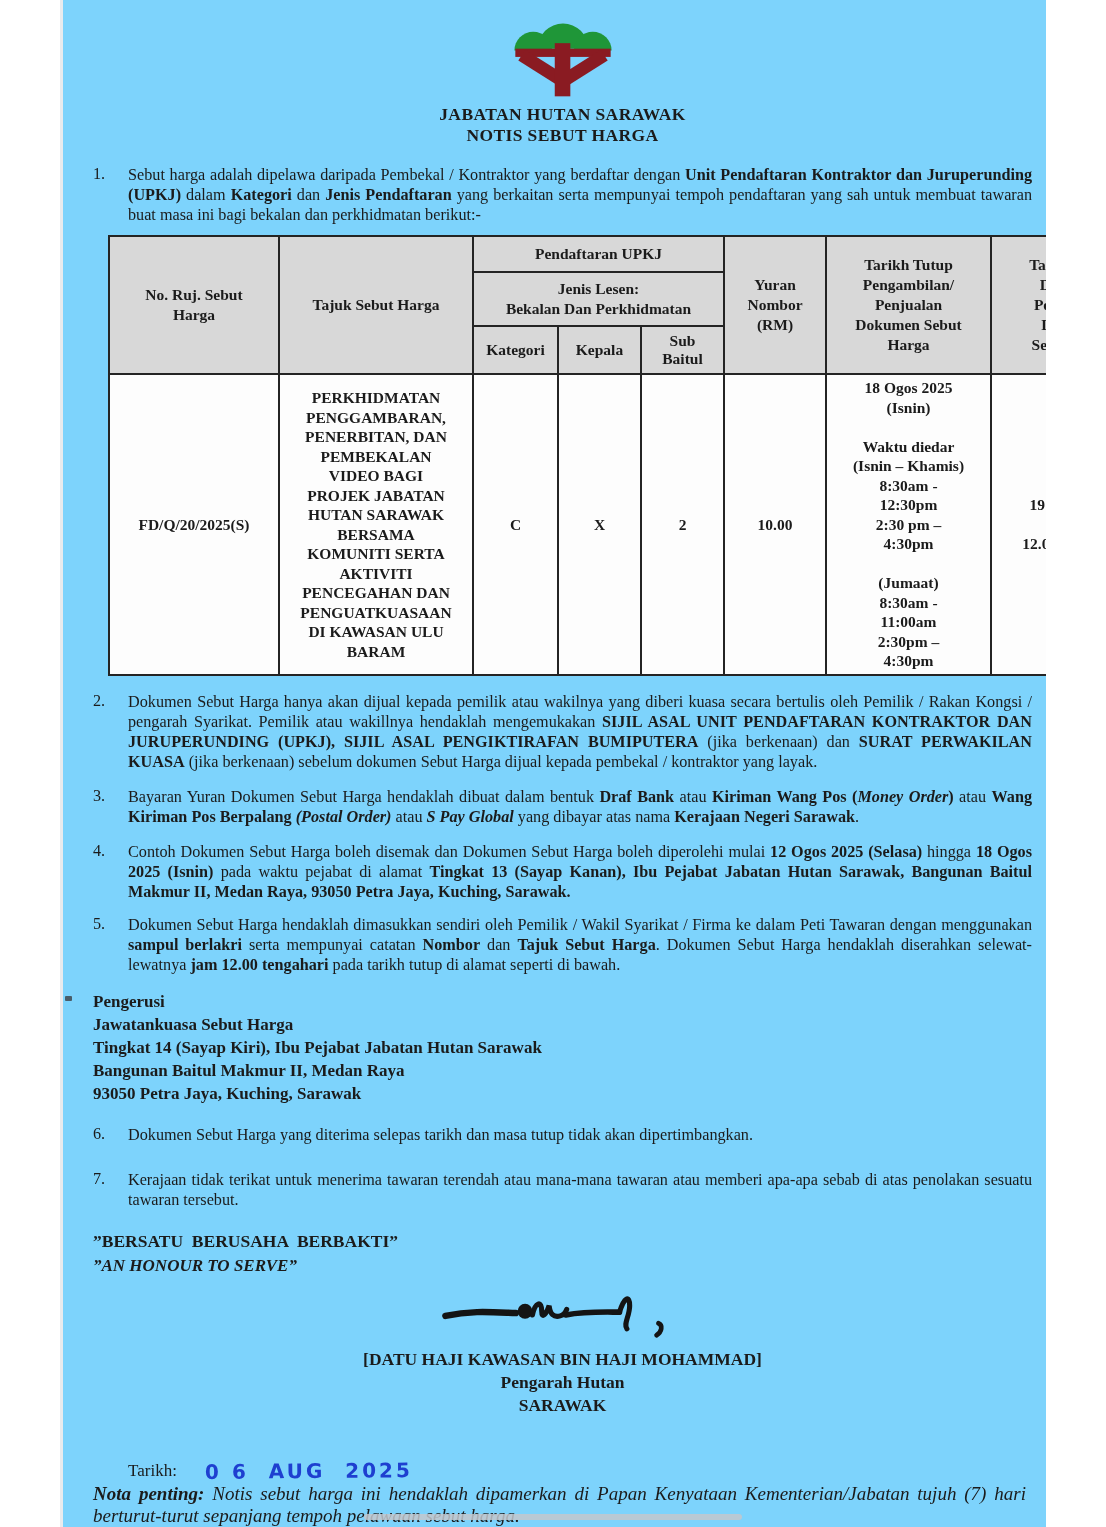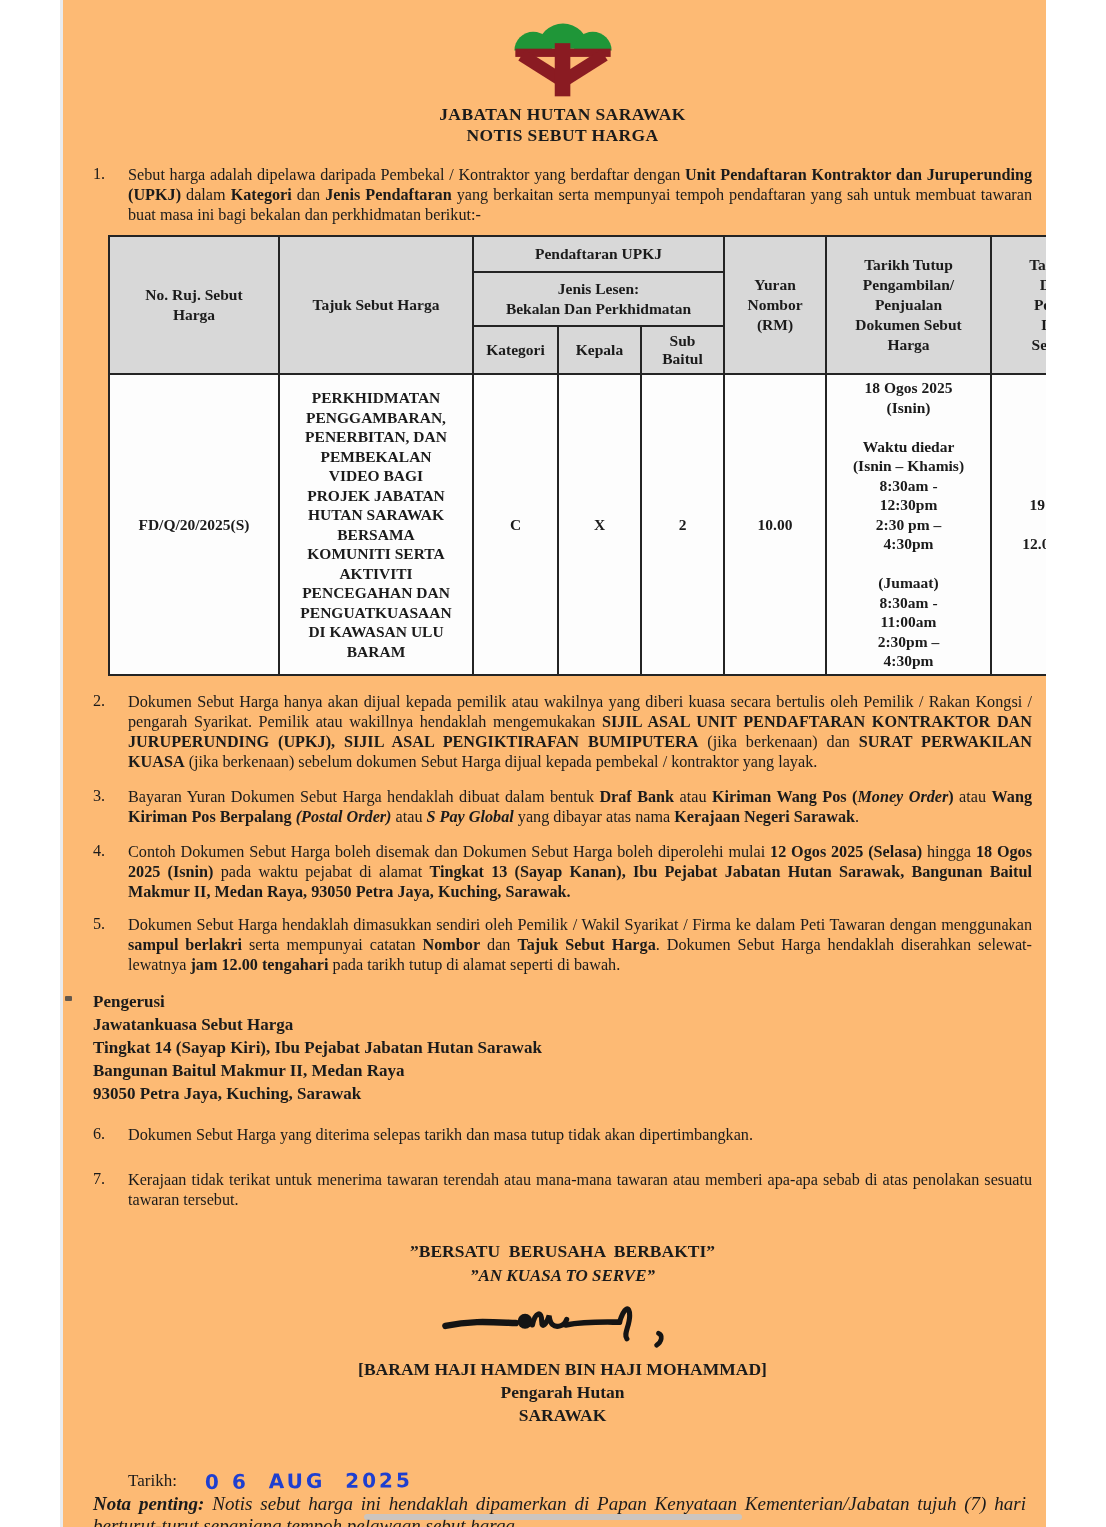--- a/index.html
+++ b/index.html
@@ -1,20 +1,20 @@
 <!DOCTYPE html>
 <html><head>
 <meta charset="utf-8">
 <style>
   html,body{margin:0;padding:0;background:#ffffff;}
   .page{
     position:relative;
     width:986px;height:1527px;
     margin:0 auto;
-    background:#fdba74;
+    background:#7dd3fc;
     font-family:"Liberation Serif", serif;
     color:#1b1b1b;
     overflow:hidden;
   }
   .edge-line{position:absolute;left:0;top:0;width:3px;height:100%;background:#e9ebee;}
   .content{padding:12px 14px 0 33px;}
   .logo-wrap{text-align:center;}
   .org-title,.doc-title{
     text-align:center;font-weight:700;font-size:17.5px;line-height:21px;letter-spacing:.4px;
   }
@@ -36,21 +36,21 @@
   table.quote thead tr.r1 th{height:30px;}
   table.quote thead tr.r2 th{height:48px;}
   table.quote thead tr.r3 th{height:42px;line-height:18px;}
   table.quote tbody td{font-size:15.5px;line-height:19.5px;background:#fdfdfd;height:295px;}
   td.cell-ref{font-size:16px;}
 
   .address-block{
     margin-top:15px;text-align:left;font-weight:700;
     font-size:17px;line-height:23px;white-space:pre-line;
   }
-  .motto{margin-top:28px;text-align:center;}
+  .motto{margin-top:18px;}
   .motto-line1{font-weight:700;font-size:17.5px;line-height:26px;white-space:pre;}
   .motto-line2{font-weight:700;font-style:italic;font-size:17px;line-height:24px;white-space:pre;}
   .signature-wrap{text-align:center;margin-top:6px;}
   .signatory{
     text-align:center;font-weight:700;font-size:17.5px;line-height:23px;white-space:pre-line;
   }
   .date-row{margin-top:42px;padding-left:35px;display:flex;align-items:center;}
   .date-label{font-size:17px;}
   .date-stamp{
     margin-left:28px;
@@ -207,36 +207,36 @@
       <div class="item-num">6.</div>
       <div class="item-body"><span>Dokumen Sebut Harga yang diterima selepas tarikh dan masa tutup tidak akan dipertimbangkan.</span></div>
     </div>
     <div class="item" style="margin-top:25px;">
       <div class="item-num">7.</div>
       <div class="item-body"><span>Kerajaan tidak terikat untuk menerima tawaran terendah atau mana-mana tawaran atau memberi apa-apa sebab di atas penolakan sesuatu tawaran tersebut.</span></div>
     </div>
 
     <div class="motto">
       <div class="motto-line1">”BERSATU  BERUSAHA  BERBAKTI”</div>
-      <div class="motto-line2">”AN KUASA TO SERVE”</div>
+      <div class="motto-line2">”AN HONOUR TO SERVE”</div>
     </div>
 
     <div class="signature-wrap">
       <svg width="250" height="60" viewBox="0 0 270 64" aria-hidden="true">
         <g fill="none" stroke="#141414" stroke-linecap="round">
           <path stroke-width="7" d="M8,34 C36,28 58,30 84,31"></path>
           <circle cx="94" cy="29" r="8" fill="#141414" stroke="none"></circle>
           <path stroke-width="5.5" d="M102,33 c3,-14 10,-16 10,-4 c0,9 5,3 8,-6 c1,9 5,13 12,11 c4,-1 6,-4 7,-7"></path>
           <path stroke-width="6" d="M138,33 C160,29 182,30 196,30"></path>
           <path stroke-width="5.5" d="M196,30 c5,-16 11,-19 11,-7 c0,11 -7,20 -3,25"></path>
           <path stroke-width="5" d="M238,42 c5,2 4,9 -2,13"></path>
         </g>
       </svg>
     </div>
-    <div class="signatory">[BARAM HAJI HAMDEN BIN HAJI MOHAMMAD]
+    <div class="signatory">[DATU HAJI KAWASAN BIN HAJI MOHAMMAD]
 Pengarah Hutan
 SARAWAK</div>
 
     <div class="date-row">
       <span class="date-label">Tarikh:</span>
       <span class="date-stamp" style="color: rgb(30, 63, 208);">0 6  AUG  2025</span>
     </div>
 
     <div class="nota"><span class="b i">Nota penting:</span><span class="i">  Notis sebut harga ini hendaklah dipamerkan di Papan Kenyataan Kementerian/Jabatan tujuh (7) hari berturut-turut sepanjang tempoh pelawaan sebut harga.</span></div>
   </div>

